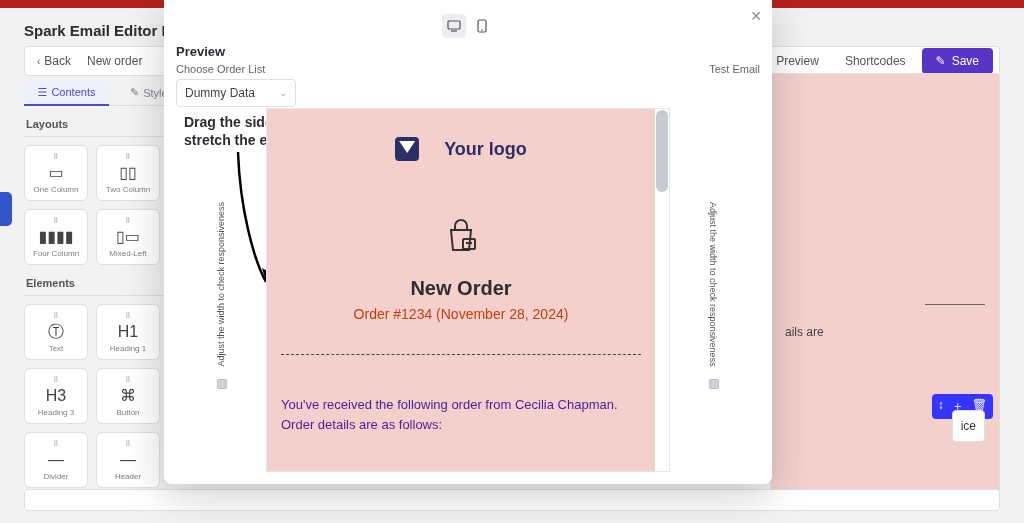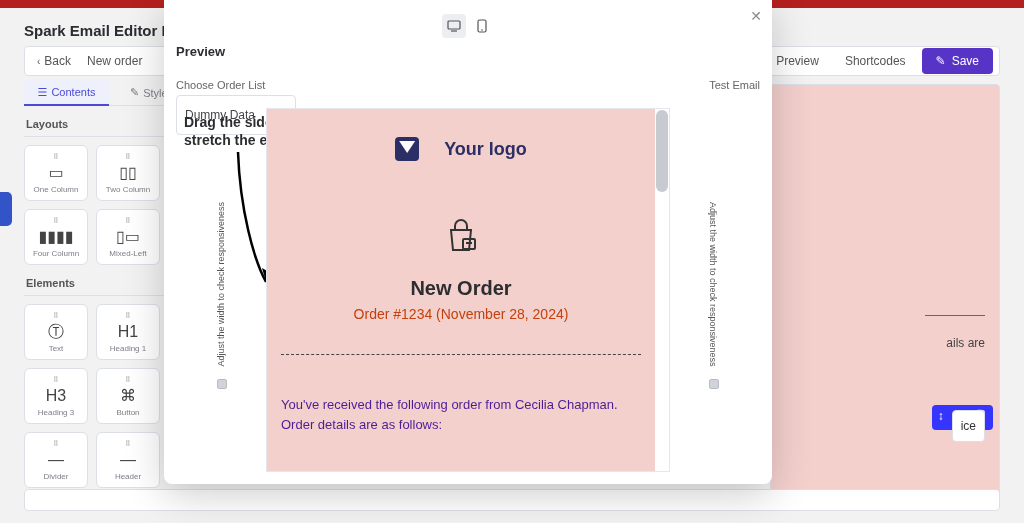--- a/index.html
+++ b/index.html
@@ -42,37 +42,37 @@
   .sb-tab.active{color:#4a4ad4;border-bottom:2px solid #4a4ad4;background:#eef1fb;border-radius:4px 4px 0 0;}
   .section-label{margin:12px 0 6px 2px;font-weight:600;font-size:11px;color:#555;}
   .section-line{border-top:1px solid var(--line);margin:0 0 8px 0;}
   .grid2{display:flex;flex-wrap:wrap;gap:8px;}
   .block{width:64px;height:56px;border:1px solid var(--line);border-radius:6px;background:#fff;display:flex;flex-direction:column;align-items:center;justify-content:center;gap:4px;}
   .block .h{font-size:7px;color:var(--muted);letter-spacing:0.2px;}
   .block .t{font-size:8px;color:var(--muted);}
   .block .g{font-size:16px;color:#444;line-height:1;}
 
   
-  .canvas-peek{position:absolute;right:24px;top:84px;width:230px;bottom:20px;background:var(--pink);border:1px solid var(--line);border-radius:4px;padding:30px 14px 0 14px;color:#333;overflow:hidden;text-align:right;}
+  .canvas-peek{position:absolute;right:24px;top:73px;width:230px;bottom:20px;background:var(--pink);border:1px solid var(--line);border-radius:4px;padding:30px 14px 0 14px;color:#333;overflow:hidden;}
   .canvas-peek .row-actions{position:absolute;top:320px;right:6px;display:flex;gap:8px;background:var(--blue);color:#fff;padding:4px 6px;border-radius:4px;}
   .canvas-peek .hr{width:60px;border-top:1px solid #666;margin:200px 0 20px auto;}
   .canvas-peek .msg{font-size:12px;color:#444;}
 
   
   .overlay{position:absolute;inset:0;}
   .modal{position:absolute;left:164px;top:0;width:608px;height:484px;background:#fff;border-radius:0 0 8px 8px;box-shadow:0 10px 40px rgba(0,0,0,0.2);}
   .close-x{position:absolute;right:10px;top:8px;color:#8a8d95;font-size:14px;cursor:pointer;}
   .mode-row{display:flex;justify-content:center;gap:4px;padding-top:14px;}
   .mode-btn{width:24px;height:24px;border-radius:4px;display:flex;align-items:center;justify-content:center;color:#555;}
   .mode-btn.active{background:#edeef1;}
   .preview-title{font-weight:700;font-size:13px;margin:6px 0 0 12px;}
-  .form-row{display:flex;gap:12px;margin:20px 12px 0 12px;}
+  .form-row{display:flex;gap:12px;margin:4px 12px 0 12px;}
   .form-col{display:flex;flex-direction:column;gap:4px;}
   .form-col label{font-size:11px;color:#666;}
-  .select,.input-grp{height:40px;border:1px solid var(--line);border-radius:4px;background:#fff;display:flex;align-items:center;}
+  .select,.input-grp{height:28px;border:1px solid var(--line);border-radius:4px;background:#fff;display:flex;align-items:center;}
   .select{width:120px;justify-content:space-between;padding:0 8px;font-size:12px;color:#444;}
   .select .car{font-size:9px;color:#9a9da4;}
   .input-grp{width:238px;}
   .input-grp input{border:none;outline:none;flex:1;padding:0 10px;font-size:12px;color:#444;background:transparent;}
   .input-grp .send{display:flex;align-items:center;gap:4px;padding:0 10px;color:#555;border-left:1px solid var(--line);height:100%;}
 
   .preview-body{position:absolute;left:12px;right:12px;top:108px;bottom:12px;}
   .hint{position:absolute;left:8px;top:6px;font-weight:700;font-size:14px;line-height:1.25;}
   .arrow-svg{position:absolute;left:52px;top:42px;width:60px;height:140px;}
 

